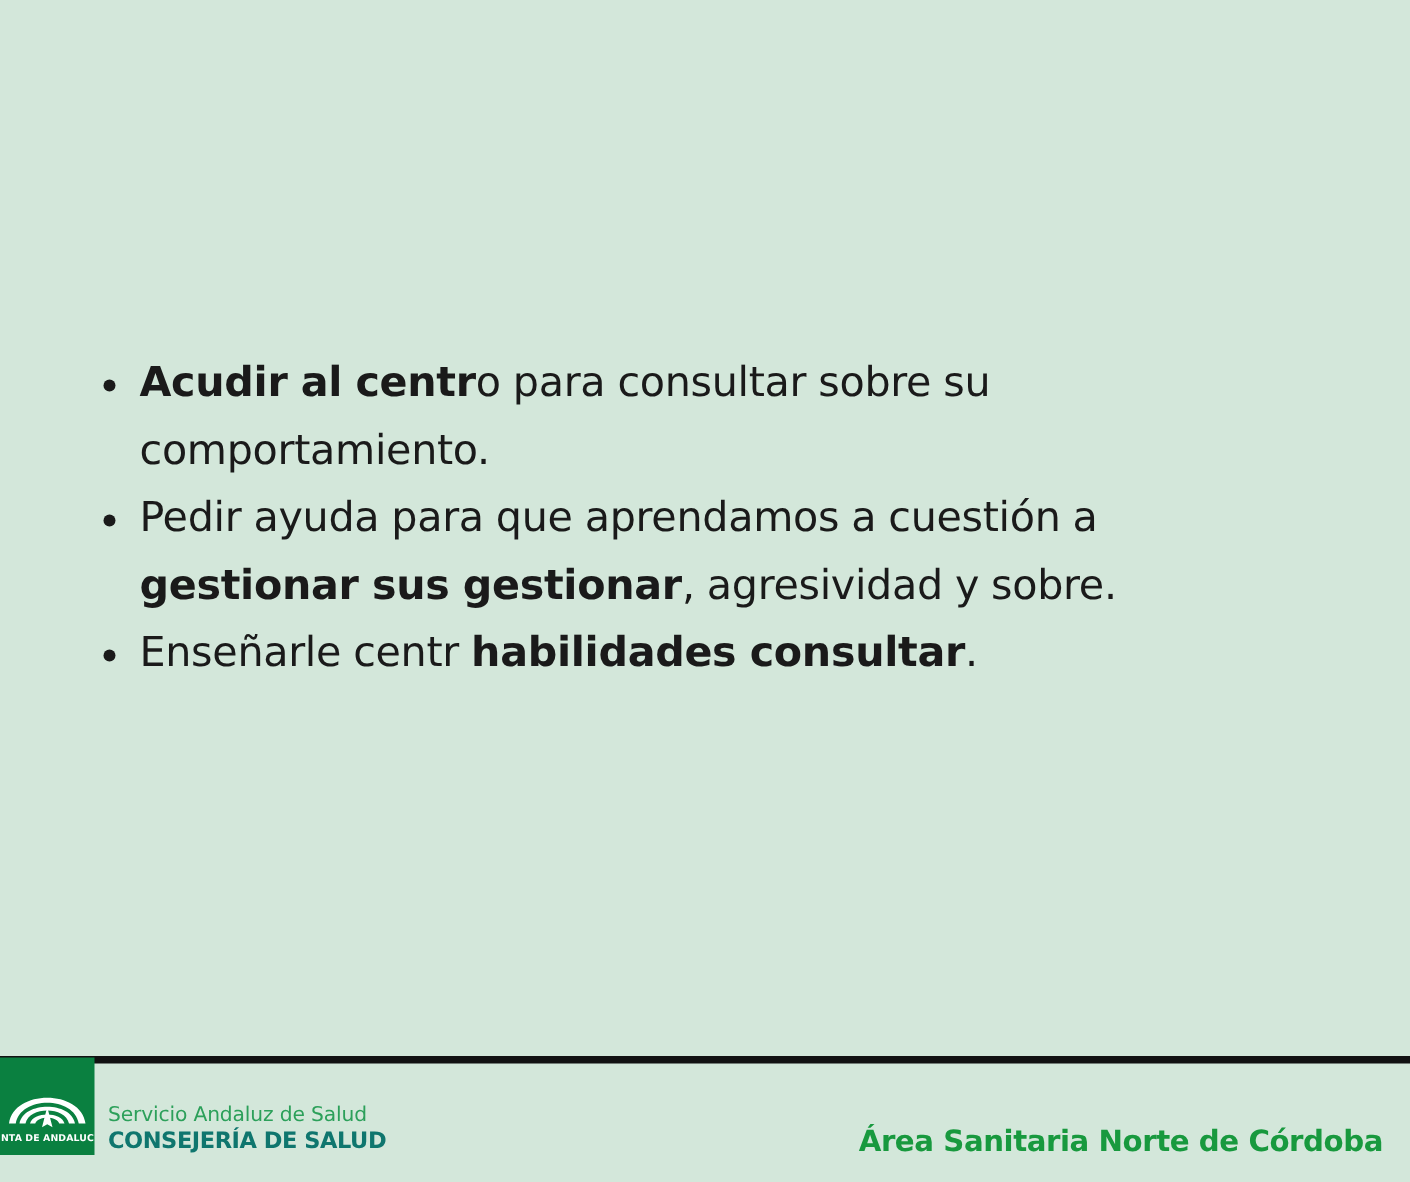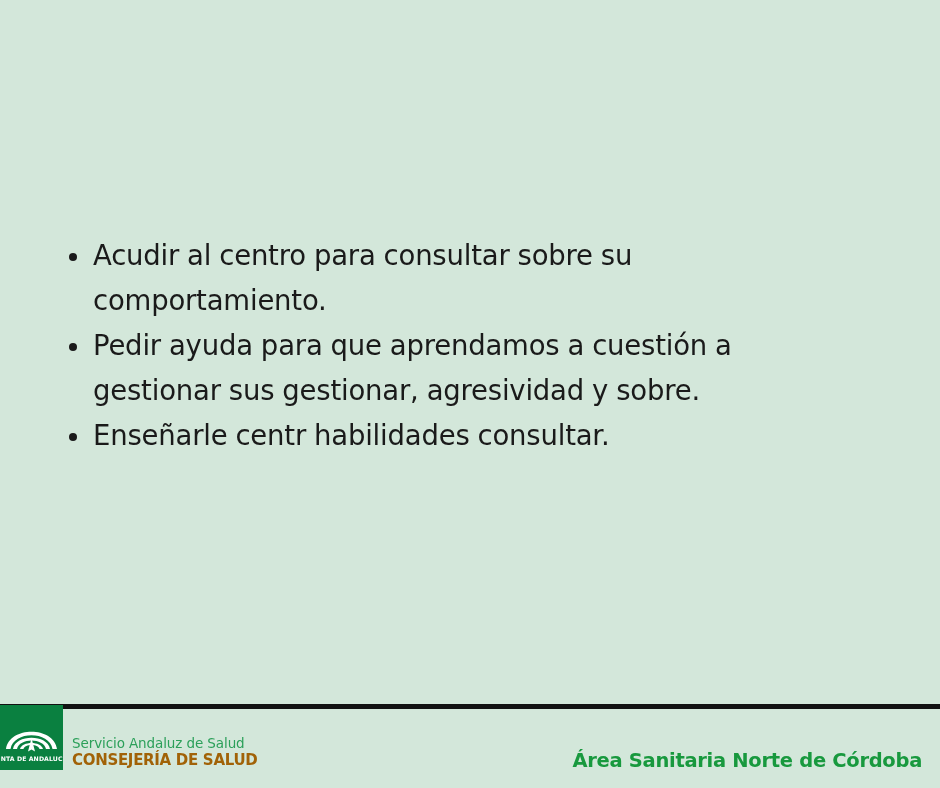--- a/index.html
+++ b/index.html
@@ -57,21 +57,21 @@
     position: absolute;
     left: 13px;
     top: 20px;
     width: 8px;
     height: 8px;
     border-radius: 50%;
     background: #1a1a1a;
   }
 
   ul.bullets li b {
-    font-weight: 400;
+    font-weight: 700;
     text-align: center;
   }
 
   
   #divider {
     position: absolute;
     left: 0;
     top: 704px;
     width: 940px;
     height: 5px;
@@ -159,19 +159,19 @@
         <path d="M6 44 C 9 21, 54 21, 57 44 L 52.5 44 C 49.5 25.5, 13.5 25.5, 10.5 44 Z" fill="#ffffff"></path>
         <path d="M13 44 C 15.5 29, 47.5 29, 50 44 L 46 44 C 43.5 32.5, 19.5 32.5, 17 44 Z" fill="#ffffff"></path>
         <path d="M20 44 C 22 36, 41 36, 43 44 L 39.5 44 C 38 38.8, 25 38.8, 23.5 44 Z" fill="#ffffff"></path>
         <path d="M31.5 33 L 35 46.5 L 31.5 44.5 L 28 46.5 Z" fill="#ffffff"></path>
         <text x="31.5" y="55.5" fill="#ffffff" font-family="'DejaVu Sans', sans-serif" font-size="6.2" font-weight="700" text-anchor="middle" letter-spacing="0.1">JUNTA DE ANDALUCIA</text>
       </svg>
     </div>
 
     <div id="sas-text">
       <span id="sas-line1" style="color: rgb(44, 160, 90);">Servicio Andaluz de Salud</span>
-      <span id="sas-line2" style="color: #a16207;">CONSEJERÍA DE SALUD</span>
+      <span id="sas-line2" style="color: #0f766e;">CONSEJERÍA DE SALUD</span>
     </div>
 
     <div id="area-text" style="color: rgb(24, 153, 62);">Área Sanitaria Norte de Córdoba</div>
 
   </div>
 </div>
 
 </body></html>

